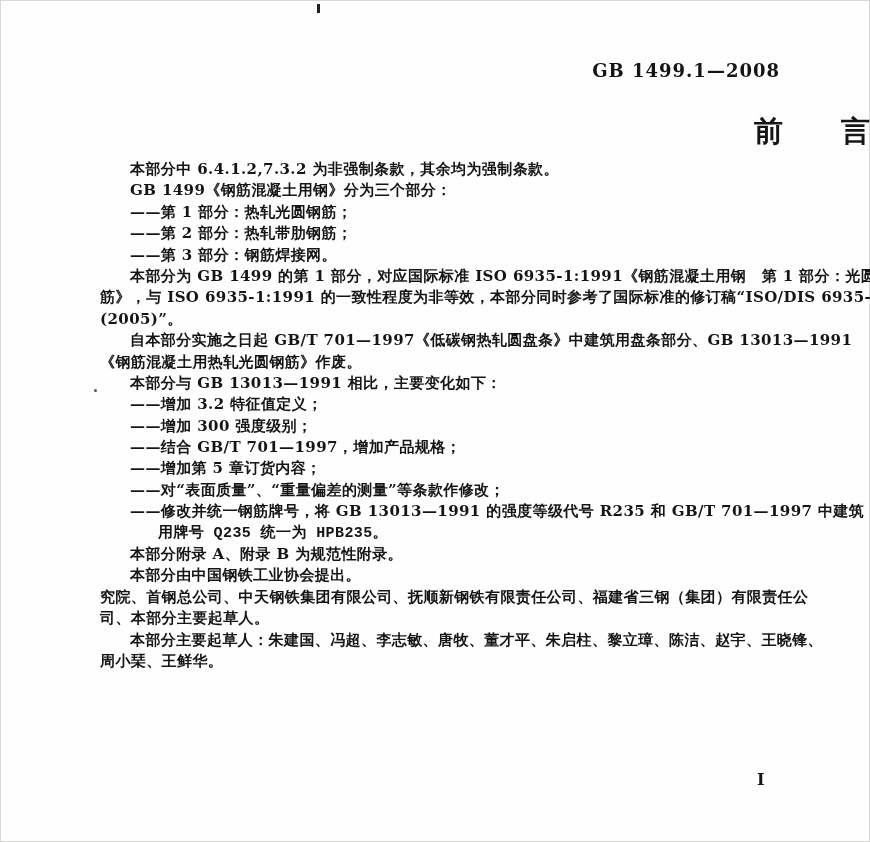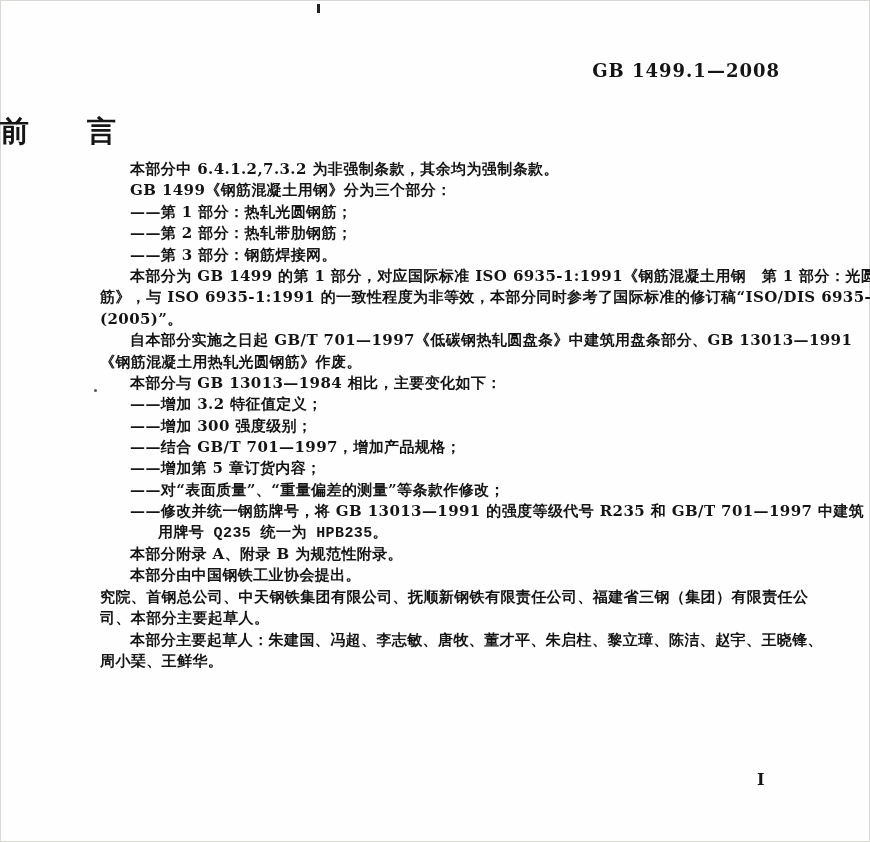--- a/index.html
+++ b/index.html
@@ -24,21 +24,21 @@
     font-size: 18px;
     font-weight: bold;
     letter-spacing: 1px;
     white-space: nowrap;
   }
   .page-title {
     position: absolute;
     top: 112px;
     left: 0;
     width: 100%;
-    text-align: left;
+    text-align: right;
     font-size: 29px;
     font-weight: bold;
     white-space: pre;
   }
   .body-text {
     position: absolute;
     top: 159px;
     left: 100px;
     width: 684px;
     font-size: 15px;
@@ -93,21 +93,21 @@
     <div class="line indent">本部分中 6.4.1.2,7.3.2 为非强制条款，其余均为强制条款。</div>
     <div class="line indent">GB 1499《钢筋混凝土用钢》分为三个部分：</div>
     <div class="line indent">——第 1 部分：热轧光圆钢筋；</div>
     <div class="line indent">——第 2 部分：热轧带肋钢筋；</div>
     <div class="line indent">——第 3 部分：钢筋焊接网。</div>
     <div class="line indent">本部分为 GB 1499 的第 1 部分，对应国际标准 ISO 6935-1:1991《钢筋混凝土用钢　第 1 部分：光圆钢</div>
     <div class="line">筋》，与 ISO 6935-1:1991 的一致性程度为非等效，本部分同时参考了国际标准的修订稿“ISO/DIS 6935-1</div>
     <div class="line">(2005)”。</div>
     <div class="line indent">自本部分实施之日起 GB/T 701—1997《低碳钢热轧圆盘条》中建筑用盘条部分、GB 13013—1991</div>
     <div class="line">《钢筋混凝土用热轧光圆钢筋》作废。</div>
-    <div class="line indent">本部分与 GB 13013—1984 相比，主要变化如下：</div>
+    <div class="line indent">本部分与 GB 13013—1991 相比，主要变化如下：</div>
     <div class="line indent">——增加 3.2 特征值定义；</div>
     <div class="line indent">——增加 300 强度级别；</div>
     <div class="line indent">——结合 GB/T 701—1997，增加产品规格；</div>
     <div class="line indent">——增加第 5 章订货内容；</div>
     <div class="line indent">——对“表面质量”、“重量偏差的测量”等条款作修改；</div>
     <div class="line indent">——修改并统一钢筋牌号，将 GB 13013—1991 的强度等级代号 R235 和 GB/T 701—1997 中建筑</div>
     <div class="line hang">用牌号 Q235 统一为 HPB235。</div>
     <div class="line indent">本部分附录 A、附录 B 为规范性附录。</div>
     <div class="line indent">本部分由中国钢铁工业协会提出。</div>
     <div class="line">究院、首钢总公司、中天钢铁集团有限公司、抚顺新钢铁有限责任公司、福建省三钢（集团）有限责任公</div>

